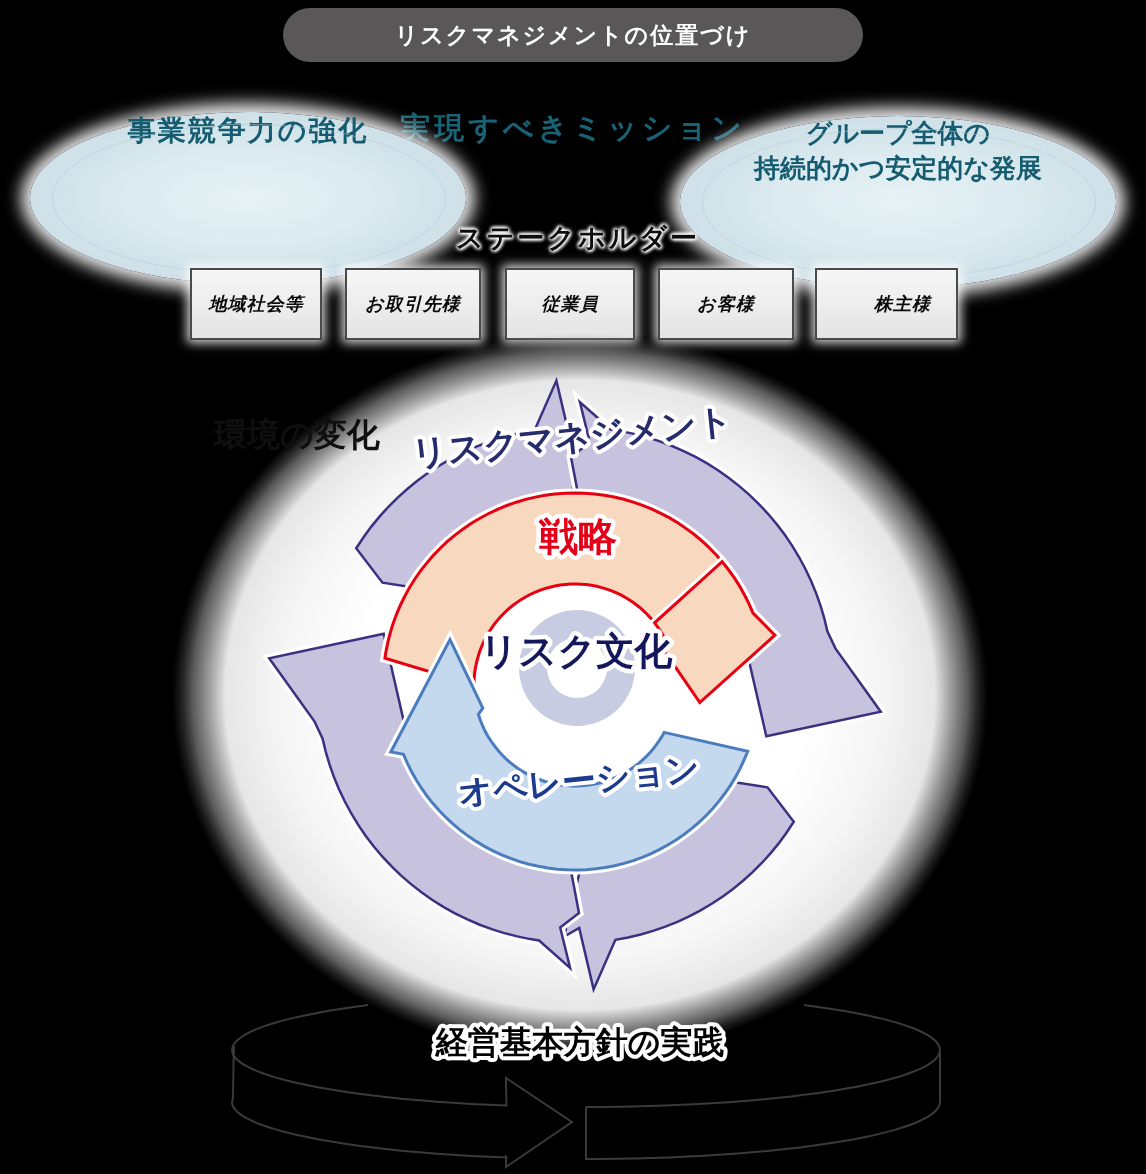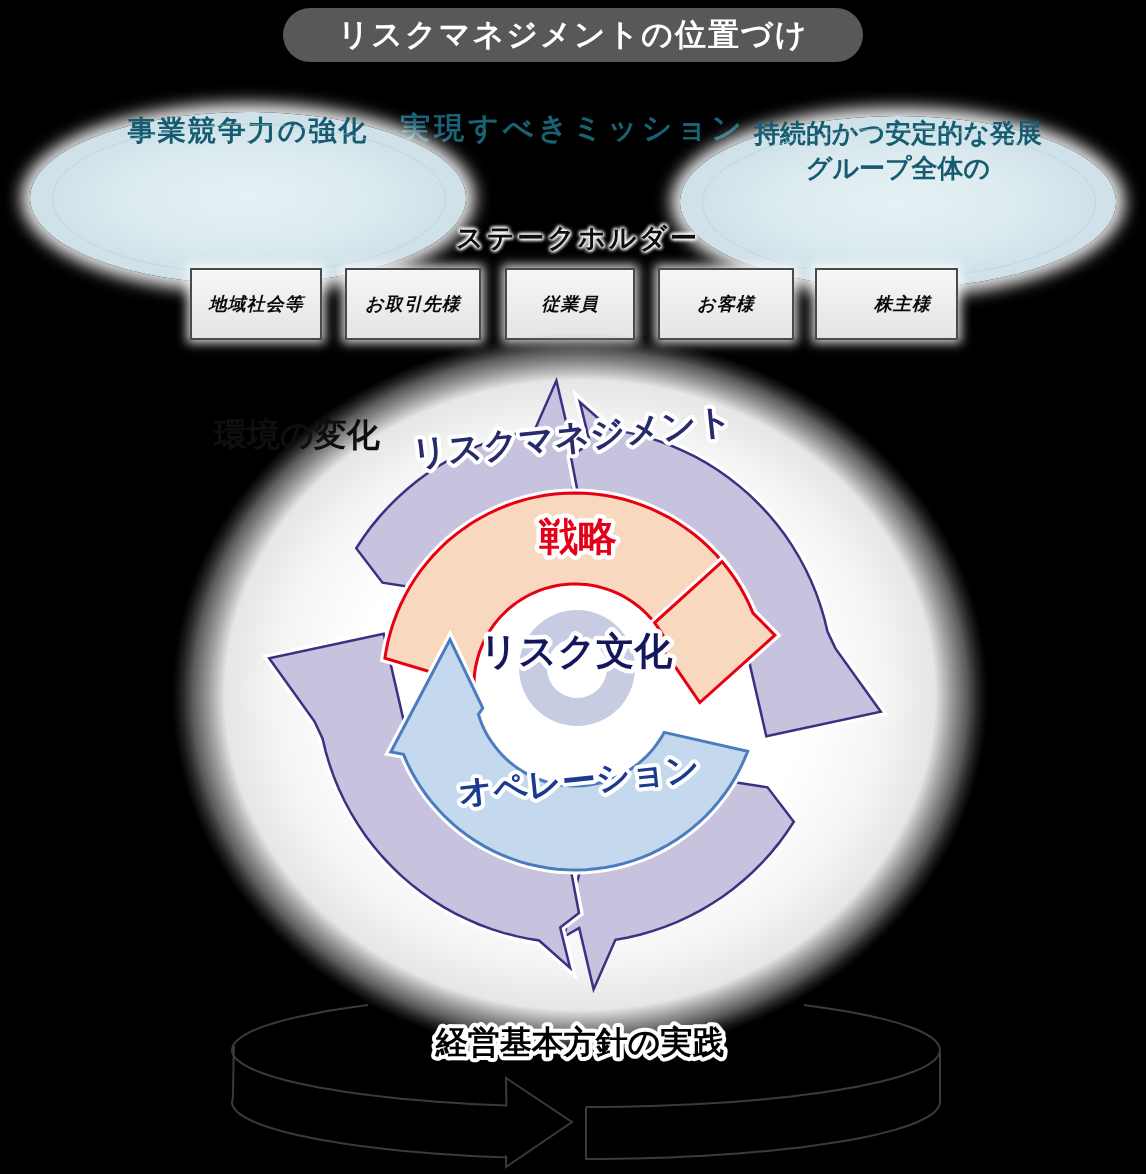--- a/index.html
+++ b/index.html
@@ -3,21 +3,21 @@
 <meta charset="utf-8">
 <style>
   html,body{margin:0;padding:0;background:#000;}
   body{width:1146px;height:1174px;position:relative;overflow:hidden;
        font-family:"Liberation Sans","DejaVu Sans",sans-serif;}
   .abs{position:absolute;}
 
   
   .title-pill{left:283px;top:8px;width:580px;height:54px;background:#595757;
     border-radius:28px;display:flex;align-items:center;justify-content:center;
-    color:#fff;font-size:31px;font-weight:bold;letter-spacing:2px;}
+    color:#fff;font-size:23px;font-weight:bold;letter-spacing:2px;}
 
   
   .mission-heading{left:0;top:108px;width:1146px;text-align:center;
     color:#176275;font-size:30px;font-weight:bold;letter-spacing:4px;}
 
   
   .mission-ellipse{border-radius:50%;
     background:radial-gradient(closest-side,#e6f1f4 0%,#dcebf0 55%,#d2e4ea 82%,#cfe0e8 100%);
     box-shadow:0 0 16px 9px rgba(255,255,255,0.9);
     display:flex;align-items:center;flex-direction:column;
@@ -52,22 +52,22 @@
 
 <div class="abs title-pill">リスクマネジメントの位置づけ</div>
 
 <div class="abs mission-heading">実現すべきミッション</div>
 
 <div class="abs mission-ellipse ellipse-left">
   <span>事業競争力の強化</span>
 </div>
 
 <div class="abs mission-ellipse ellipse-right">
+  <span>グループ全体の</span>
   <span>持続的かつ安定的な発展</span>
-  <span>グループ全体の</span>
 </div>
 
 <div class="abs stakeholder-heading">ステークホルダー</div>
 
 <div class="abs stakeholder-box" style="left:190px;width:132px;">地域社会等</div>
 <div class="abs stakeholder-box" style="left:345px;width:136px;">お取引先様</div>
 <div class="abs stakeholder-box" style="left:505px;width:130px;">従業員</div>
 <div class="abs stakeholder-box" style="left:658px;width:136px;text-align:center;">お客様</div>
 <div class="abs stakeholder-box" style="left:815px;width:143px;padding-left:32px;">株主様</div>
 

